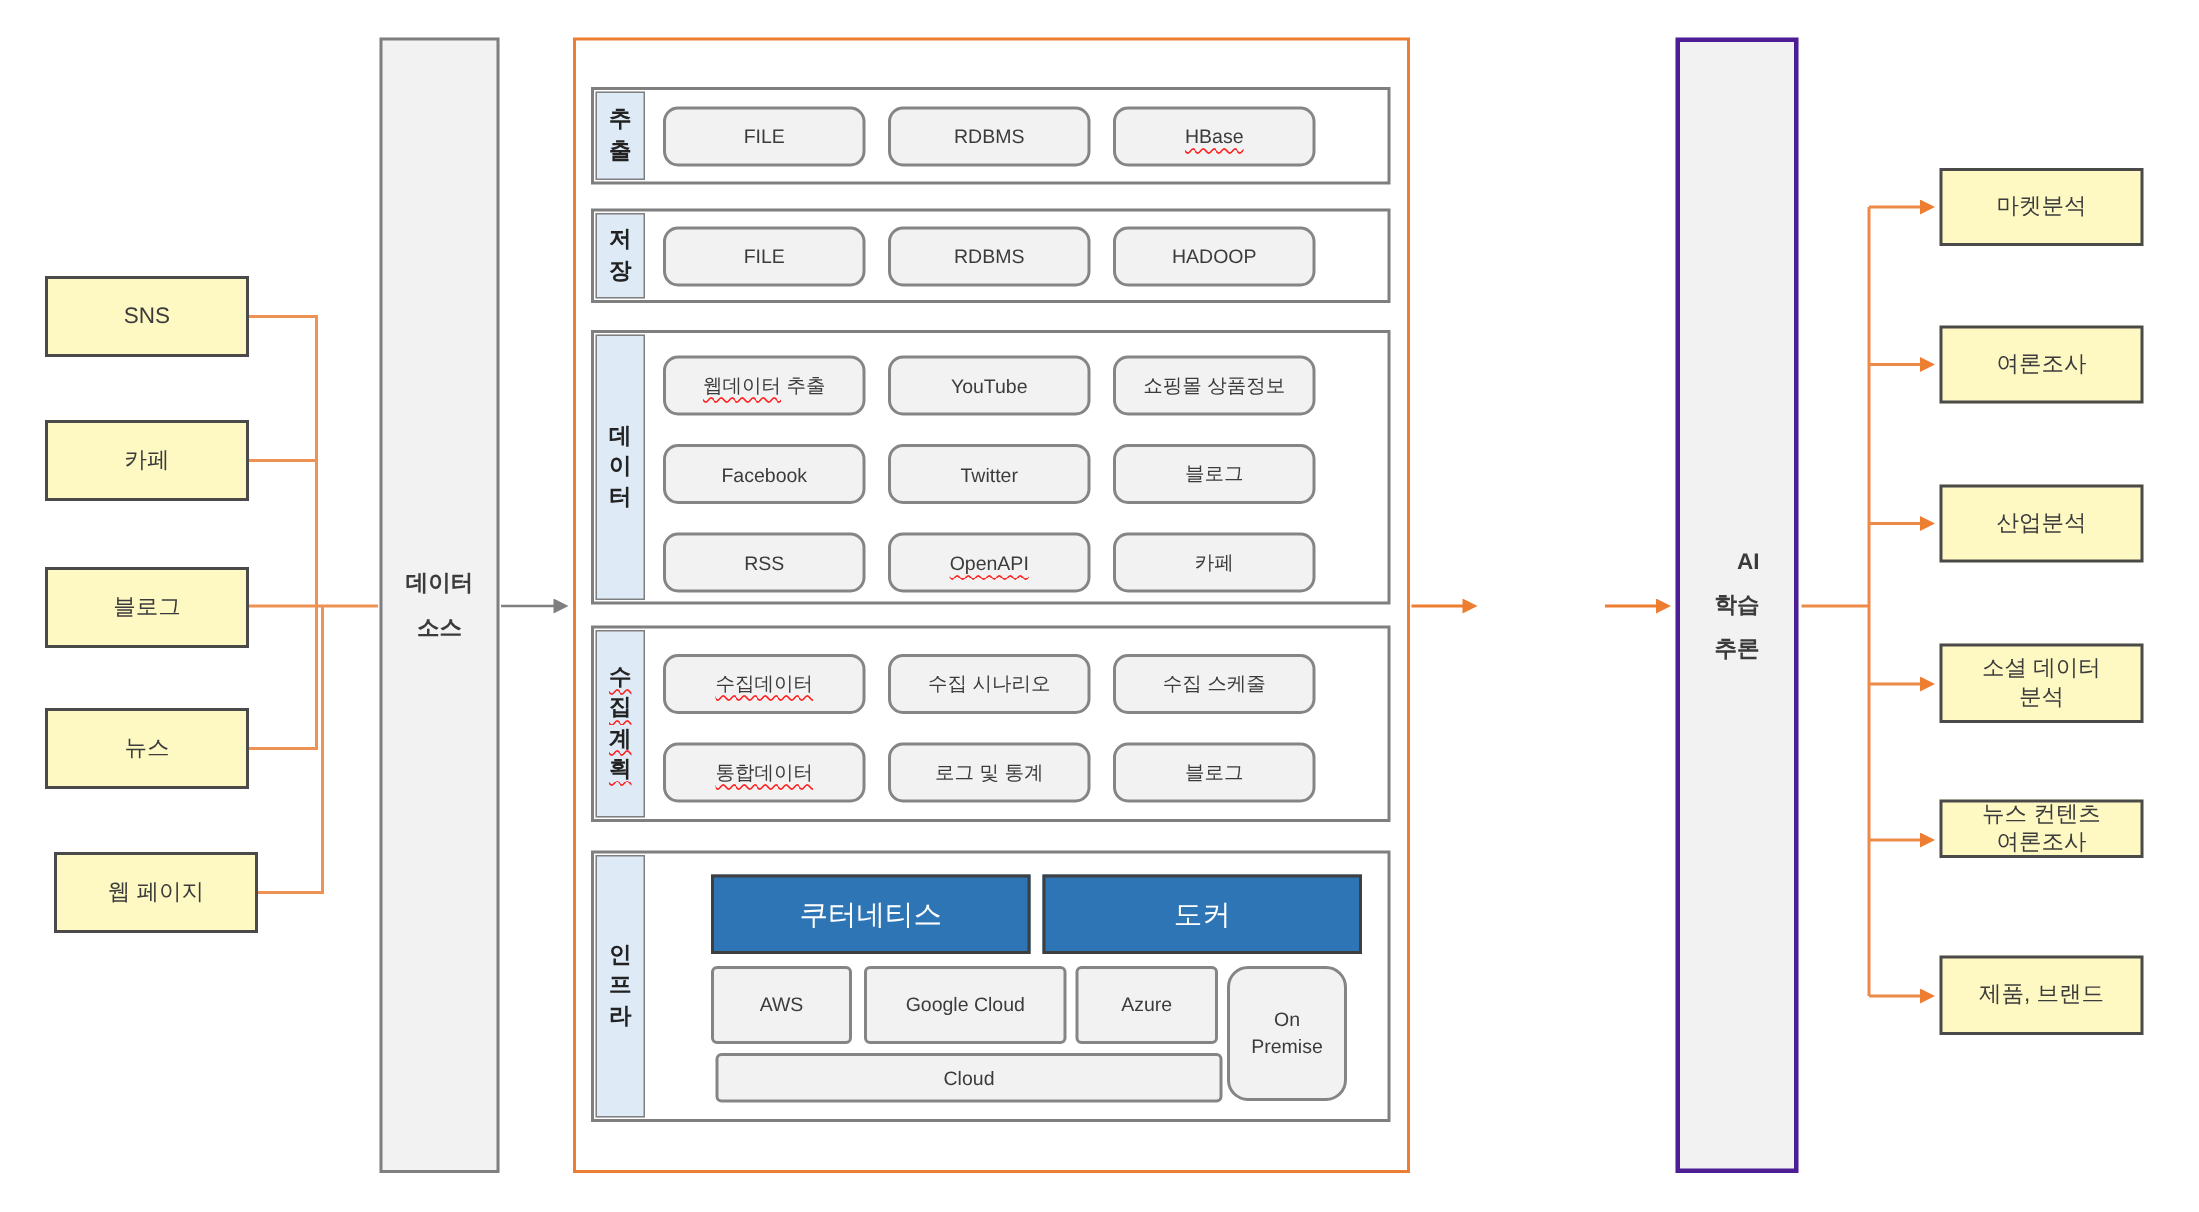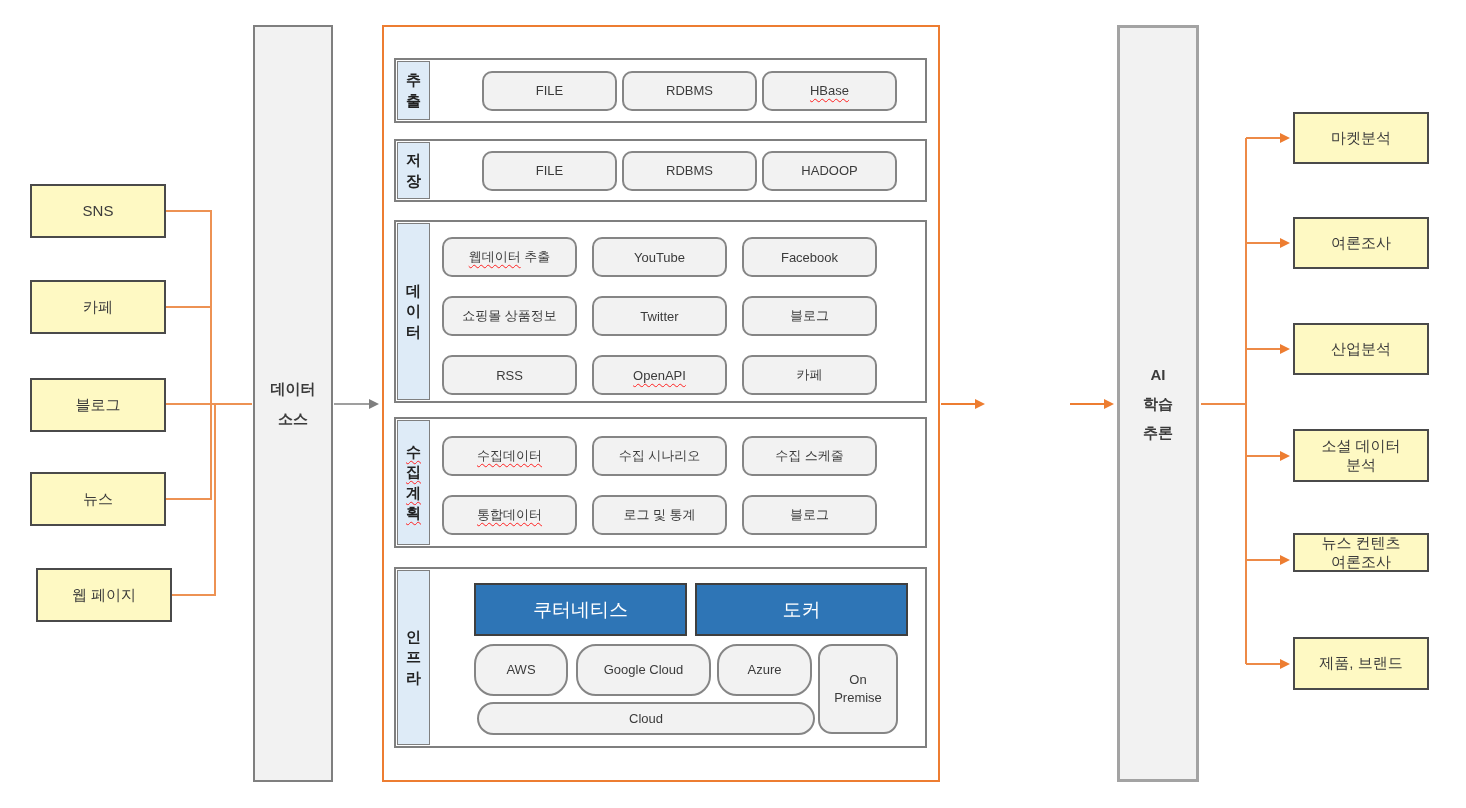--- a/index.html
+++ b/index.html
@@ -9,49 +9,49 @@
 
   
   .ybox{position:absolute;width:136px;background:#fef9c3;border:2px solid #4a4a4a;
         display:flex;align-items:center;justify-content:center;text-align:center;
         font-size:15px;line-height:1.25;white-space:pre-line;box-sizing:border-box;}
 
   
   .panel{position:absolute;top:25px;height:757px;background:#F2F2F2;border:2px solid #7F7F7F;
          display:flex;align-items:center;justify-content:center;text-align:center;
          font-size:15px;font-weight:bold;line-height:1.95;white-space:pre-line;box-sizing:border-box;}
-  .panel.red{border:3px solid #a3a3a3;}
+  .panel.red{border:3px solid #4c1d95;text-align:right;}
 
   
   .container{position:absolute;left:382px;top:25px;width:558px;height:757px;
              border:2px solid #ED7D31;box-sizing:border-box;background:#fff;}
 
   .prow{position:absolute;left:394px;width:533px;background:#fff;border:2px solid #7F7F7F;
         box-sizing:border-box;display:flex;}
   .vcell{width:31px;margin:1px;background:#DEEBF7;border:1px solid #7F7F7F;
          display:flex;align-items:center;justify-content:center;flex:0 0 31px;}
   .vlabel{font-size:15px;font-weight:600;line-height:1.35;white-space:pre-line;text-align:center;color:#222;}
   .rcontent{position:relative;flex:1;}
 
-  .flexrow{display:flex;align-items:center;gap:5px;padding-left:11px;margin-left:40px;}
+  .flexrow{display:flex;align-items:center;gap:15px;padding-left:11px;}
   .grid3{display:grid;grid-template-columns:repeat(3,135px);column-gap:15px;row-gap:19px;
          padding:15px 0 0 11px;align-content:start;}
 
   .chip{width:135px;height:40px;background:#F2F2F2;border:2px solid #858585;border-radius:10px;
         display:flex;align-items:center;justify-content:center;font-size:13px;color:#3b3b3b;
         box-sizing:border-box;text-align:center;}
   .grid3 .chip{width:auto;}
 
   .sq{text-decoration-line:underline;text-decoration-style:wavy;
       text-decoration-color:#ff2020;text-decoration-thickness:1px;text-underline-offset:3px;}
 
   
   .blue{position:absolute;background:#2E75B6;border:2px solid #3f3f3f;color:#fff;
         display:flex;align-items:center;justify-content:center;font-size:19px;box-sizing:border-box;}
-  .cloudchip{position:absolute;background:#F2F2F2;border:2px solid #858585;border-radius:20px;
+  .cloudchip{position:absolute;background:#F2F2F2;border:2px solid #858585;border-radius:4px;
         display:flex;align-items:center;justify-content:center;font-size:13px;
         box-sizing:border-box;text-align:center;white-space:pre-line;line-height:1.35;}
 </style>
 </head>
 <body>
 
 <div id="canvas">
 
   <svg id="wires" viewBox="0 0 1466 808">
     <defs>
@@ -131,22 +131,22 @@
     <div class="vcell">
         <span class="vlabel">데
 이
 터</span>
       </div>
     <div class="rcontent grid3">
       <div class="chip">
           <span><span class="sq">웹데이터</span><span> 추출</span></span>
         </div>
       <div class="chip">YouTube</div>
+      <div class="chip">쇼핑몰 상품정보</div>
       <div class="chip">Facebook</div>
-      <div class="chip">쇼핑몰 상품정보</div>
       <div class="chip">Twitter</div>
       <div class="chip">블로그</div>
       <div class="chip">RSS</div>
       <div class="chip">
           <span class="sq">OpenAPI</span>
         </div>
       <div class="chip">카페</div>
     </div>
   </div>
 

